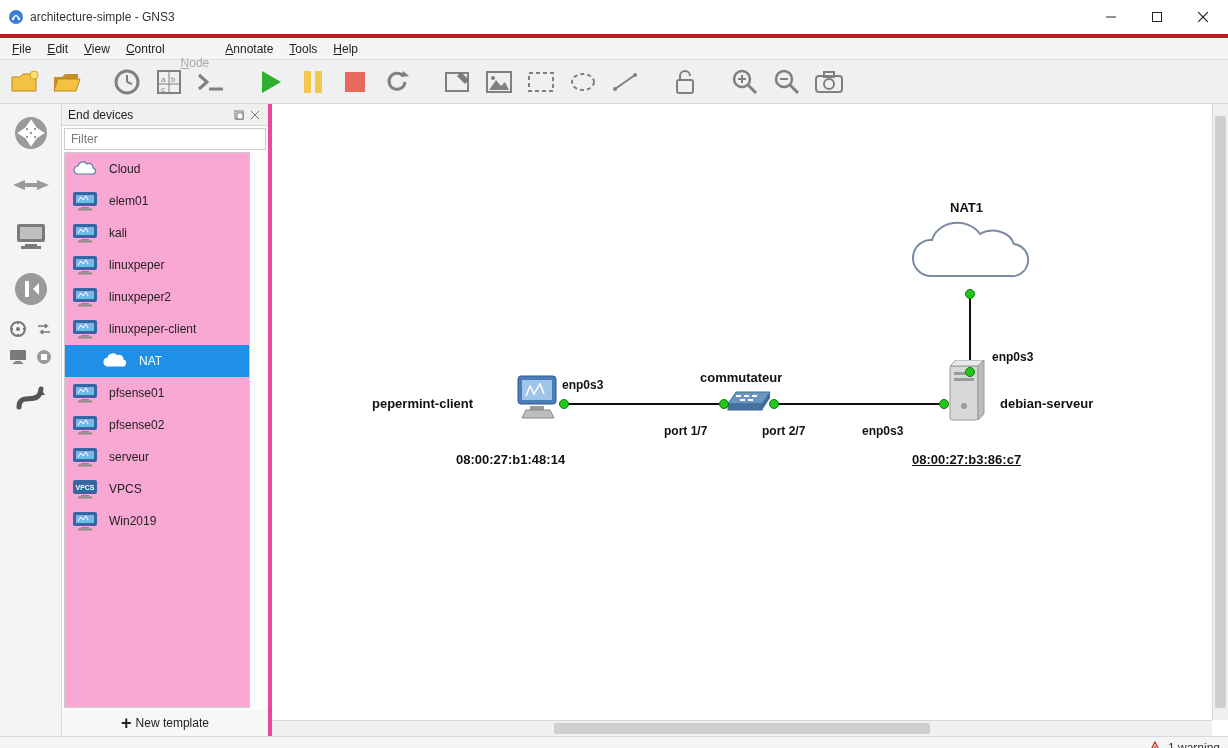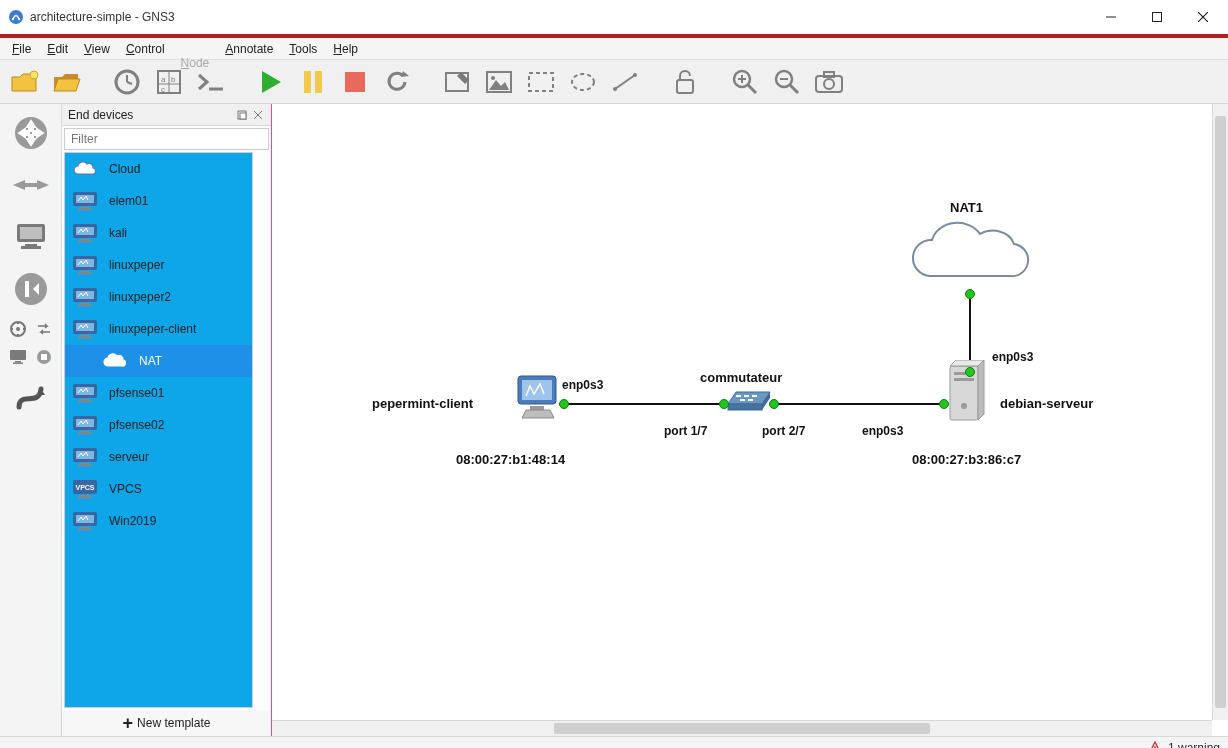--- a/index.html
+++ b/index.html
@@ -25,26 +25,26 @@
 
   
   .main { display:flex; height:calc(748px - 28px - 22px - 44px - 22px); }
   .leftcol { width:62px; background:#f4f4f4; border-right:1px solid #d8d8d8; display:flex; flex-direction:column; align-items:center; padding-top:6px; gap:6px; }
   .leftbtn { width:46px; height:46px; display:flex; align-items:center; justify-content:center; border-radius:3px; }
 
   .leftrow2 { display:flex; gap:4px; }
   .leftrow2 .mini { width:22px; height:22px; display:flex; align-items:center; justify-content:center; }
 
   
-  .panel { width:210px; background:#fdfdfd; border-right:1px solid #ec4899; display:flex; flex-direction:column; }
+  .panel { width:210px; background:#fdfdfd; border-right:4px solid #ec4899; display:flex; flex-direction:column; }
   .panel-header { height:22px; background:#f0f0f0; border-bottom:1px solid #d8d8d8; display:flex; align-items:center; padding:0 6px; font-size:12px; }
   .panel-header .flex { flex:1; }
   .panel-header .pbtn { width:14px; height:14px; margin-left:2px; display:flex; align-items:center; justify-content:center; font-size:10px; color:#666; border:1px solid transparent; }
   .filter { height:22px; border:1px solid #ccc; margin:2px; padding:2px 6px; font-size:12px; color:#888; background:#fff; }
-  .devlist { flex:1; overflow:auto; border:1px solid #ccc; margin:0 18px 2px 2px; background:#0ea5e9;text-align:right; }
+  .devlist { flex:1; overflow:auto; border:1px solid #ccc; margin:0 18px 2px 2px; background:#f9a8d4;text-align:right; }
   .devrow { height:32px; display:flex; align-items:center; padding:0 6px; gap:10px; font-size:12px; color:#222; }
   .devrow.selected { background:#1e90e8; color:#fff;padding-left:36px; }
   .devicon { width:28px; height:22px; display:flex; align-items:center; justify-content:center; flex-shrink:0; }
   .newtpl { height:26px; display:flex; align-items:center; justify-content:center; gap:4px; font-size:12px; color:#222; background:#f7f7f7; }
   .newtpl .plus { font-size:18px; font-weight:bold; line-height:0; }
 
   
   .canvas-wrap { flex:1; position:relative; background:#fff; overflow:hidden; }
   .canvas { position:absolute; inset:0; }
   .canvas-scroll-h { position:absolute; left:0; right:16px; bottom:0; height:16px; background:#f0f0f0; border-top:1px solid #d8d8d8; }
@@ -521,21 +521,21 @@
         <div class="link-dot" style="left: 698px; top: 190px;"></div>
         <div class="node-label" style="left: 100px; top: 292px;">pepermint-client</div>
         <div class="port-label" style="left: 290px; top: 274px;">enp0s3</div>
         <div class="mac-label" style="left: 184px; top: 348px;">08:00:27:b1:48:14</div>
         <div class="node-label" style="left: 428px; top: 266px;">commutateur</div>
         <div class="port-label" style="left: 392px; top: 320px;">port 1/7</div>
         <div class="port-label" style="left: 490px; top: 320px;">port 2/7</div>
         <div class="node-label" style="left: 728px; top: 292px;">debian-serveur</div>
         <div class="port-label" style="left: 590px; top: 320px;">enp0s3</div>
         <div class="port-label" style="left: 720px; top: 246px;">enp0s3</div>
-        <div class="mac-label" style="left: 640px; top: 348px;">08:00:27:b3:86:c7</div>
+        <div class="mac-label" style="left: 640px; top: 348px; text-decoration: underline;">08:00:27:b3:86:c7</div>
         <div class="node-label" style="left: 678px; top: 96px;">NAT1</div>
       </div>
     <div class="canvas-scroll-h">
         <div class="thumb"></div>
       </div>
     <div class="canvas-scroll-v">
         <div class="thumb"></div>
       </div>
   </div>
 </div>

